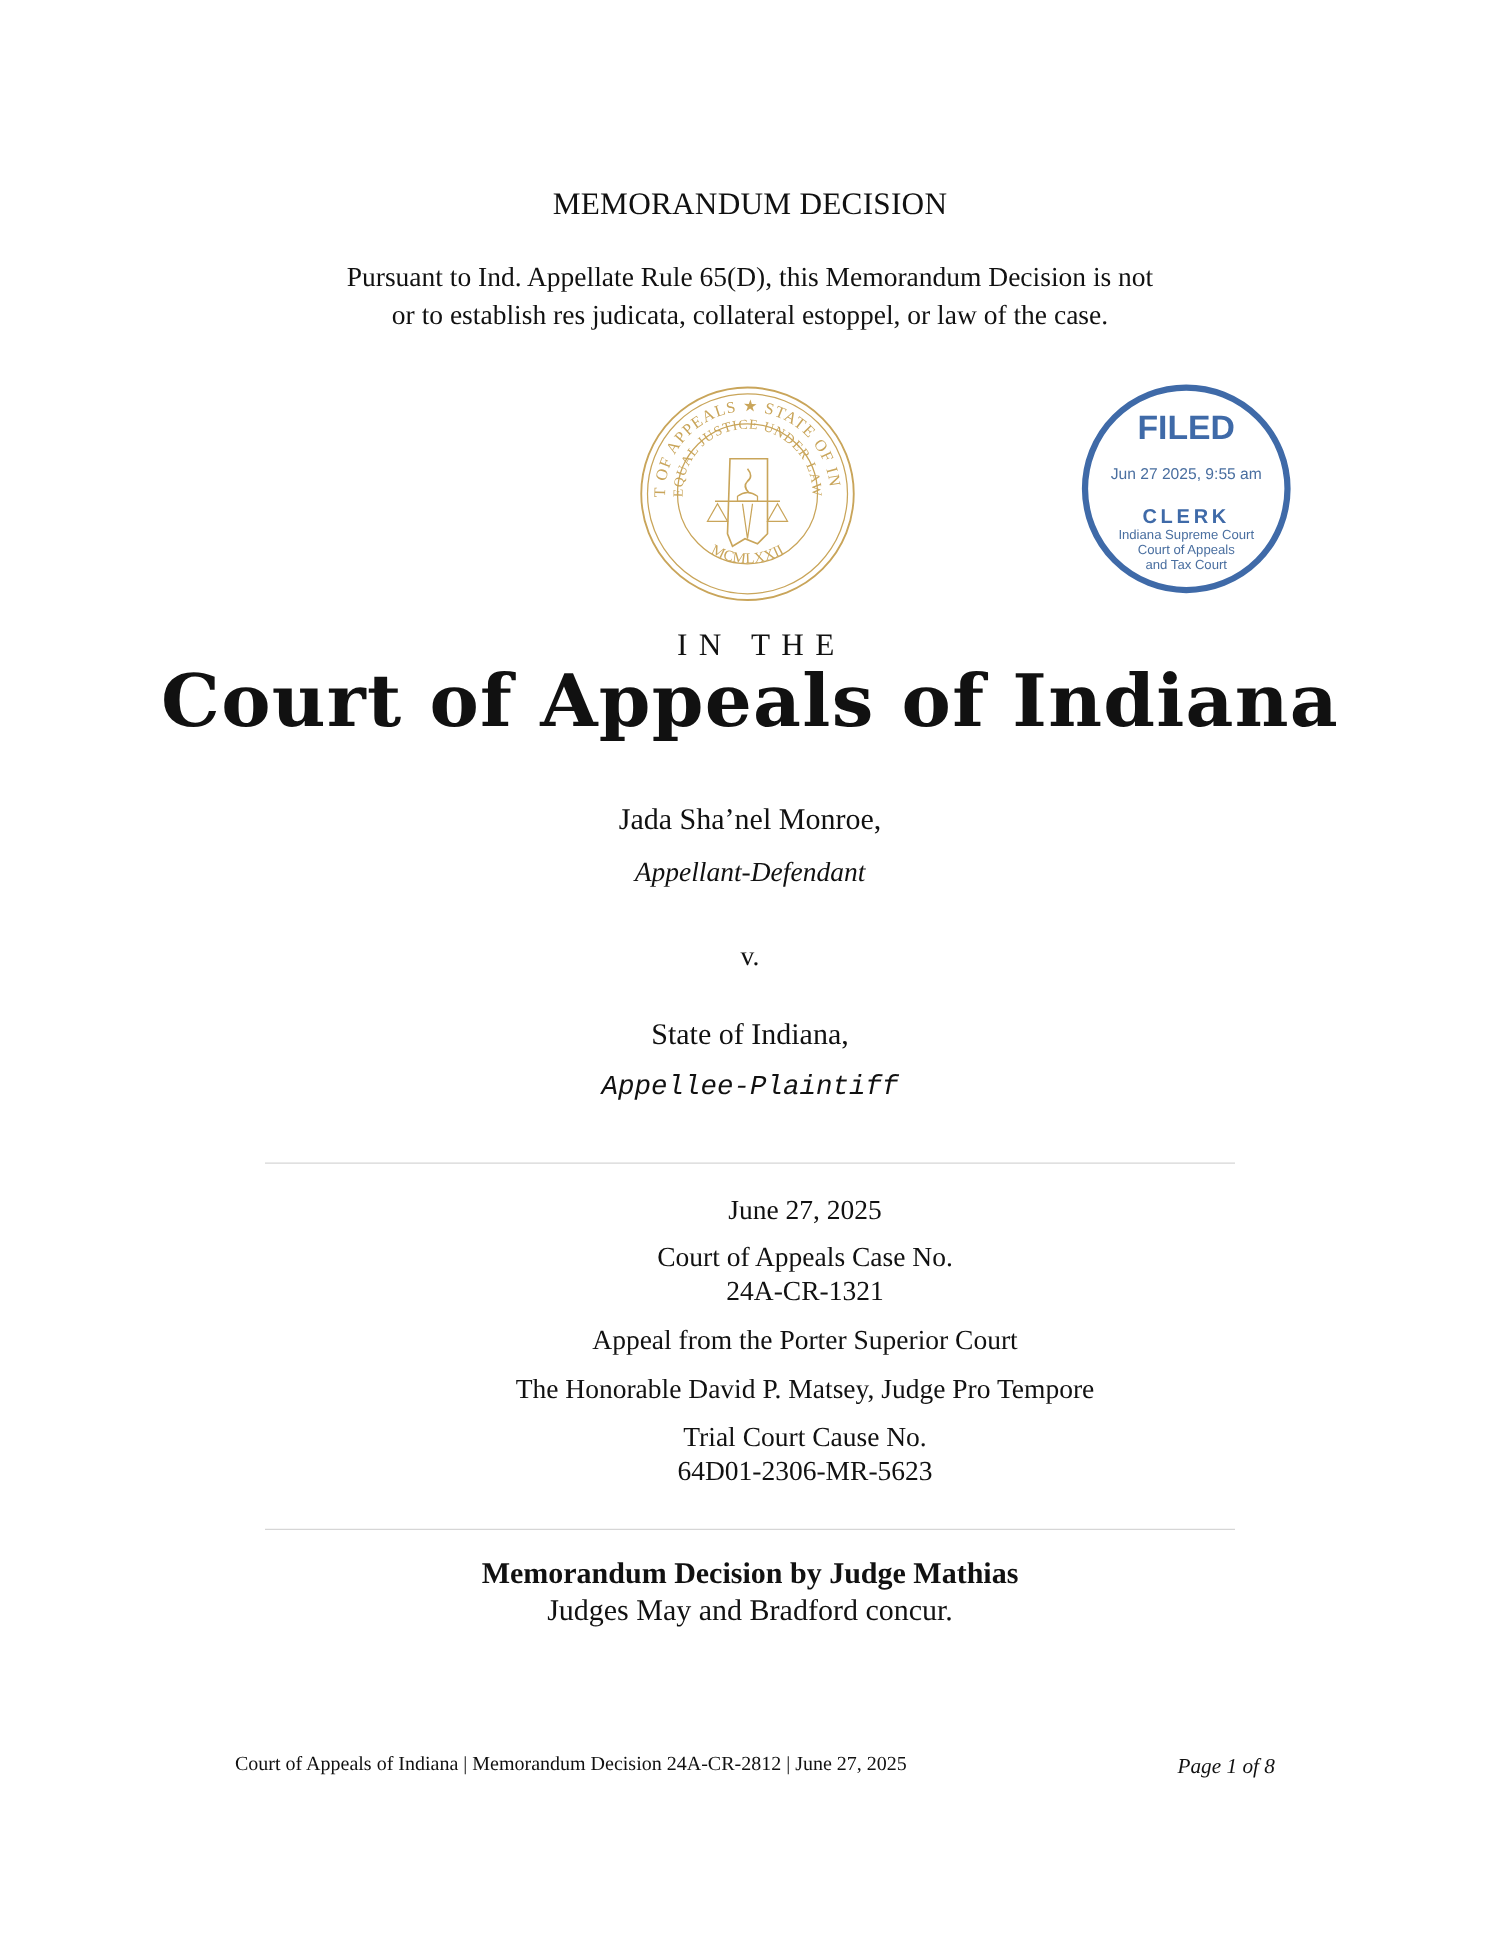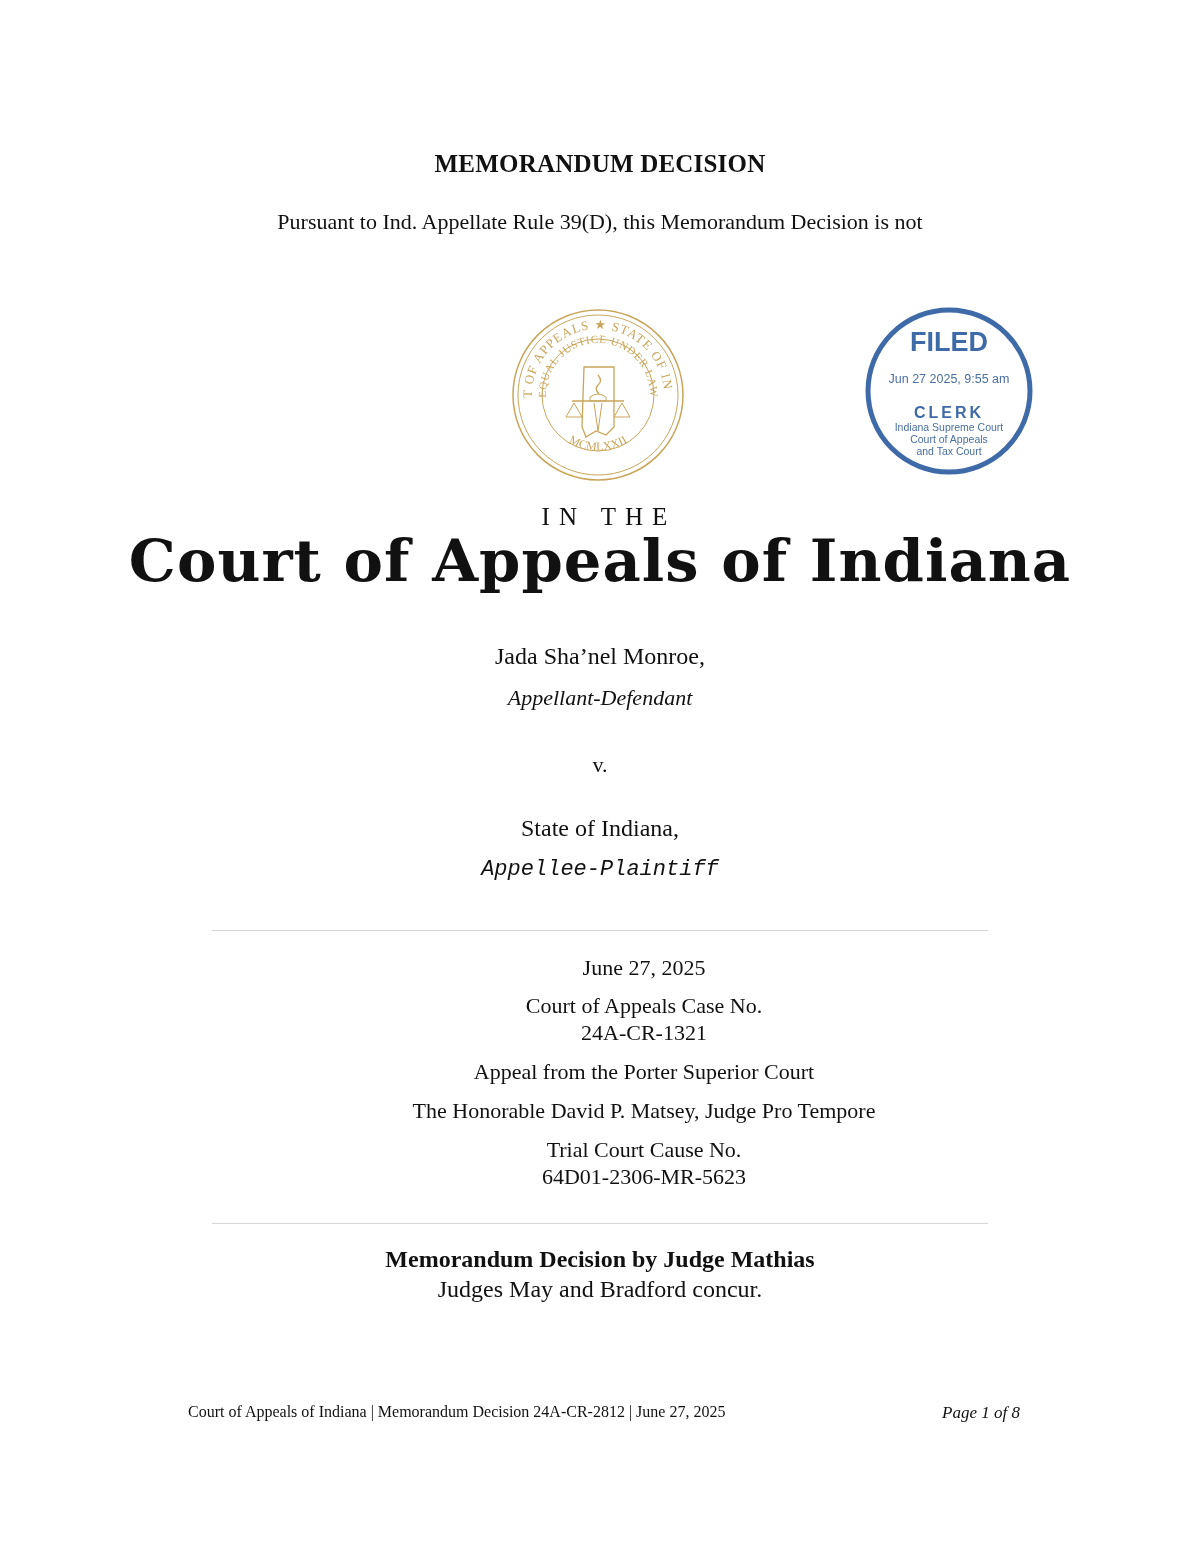--- a/index.html
+++ b/index.html
@@ -2,21 +2,21 @@
 <html><head>
   <meta charset="utf-8">
   <style>
     html, body { margin: 0; padding: 0; background: #ffffff; }
     body {
       width: 1200px; height: 1553px; position: relative; overflow: hidden;
       font-family: "Liberation Serif", "DejaVu Serif", serif; color: #111;
     }
     .abs { position: absolute; }
     .center { left: 0; width: 1200px; text-align: center; }
-    .title { top: 150px; font-size: 25px; font-weight: bold; letter-spacing: 0.2px; }
+    .title { top: 150px; font-size: 25px; font-weight: normal; letter-spacing: 0.2px; }
     .notice { top: 207px; font-size: 22px; line-height: 30px; }
     .notice div { white-space: nowrap; }
 
     .seal { left: 510px; top: 307px; width: 176px; height: 176px; }
     .stamp { left: 864px; top: 306px; width: 170px; height: 170px; }
 
     .inthe { top: 503px; font-size: 25px; letter-spacing: 9px; padding-left: 9px; }
     .court {
       top: 527px; font-size: 58px; font-weight: bold; letter-spacing: 1px;
       font-family: "DejaVu Serif", "Liberation Serif", serif;
@@ -34,21 +34,22 @@
     .concur { top: 1276px; font-size: 24px; }
 
     .footer-left { left: 188px; top: 1403px; font-size: 16px; white-space: nowrap; }
     .footer-right { left: 942px; top: 1403px; font-size: 17px; white-space: nowrap; font-style: italic; }
   </style>
 </head>
 <body>
 
 <div class="abs center title">MEMORANDUM DECISION</div>
 <div class="abs center notice">
-  <div>Pursuant to Ind. Appellate Rule 39(D), this Memorandum Decision is not</div>
+  <div>Pursuant to Ind. Appellate Rule 65(D), this Memorandum Decision is not</div>
+  <div>or to establish res judicata, collateral estoppel, or law of the case.</div>
 </div>
 
 <div class="abs seal">
   <svg width="176" height="176" viewBox="0 0 176 176">
     <defs>
       <path id="sealTop" d="M 22 88 A 66 66 0 0 1 154 88"></path>
       <path id="sealInner" d="M 36 88 A 52 52 0 0 1 140 88"></path>
       <path id="sealBottom" d="M 40 118 A 58 58 0 0 0 136 118"></path>
     </defs>
     <circle cx="88" cy="88" r="85" fill="none" stroke="#c9a55a" stroke-width="1.5"></circle>

